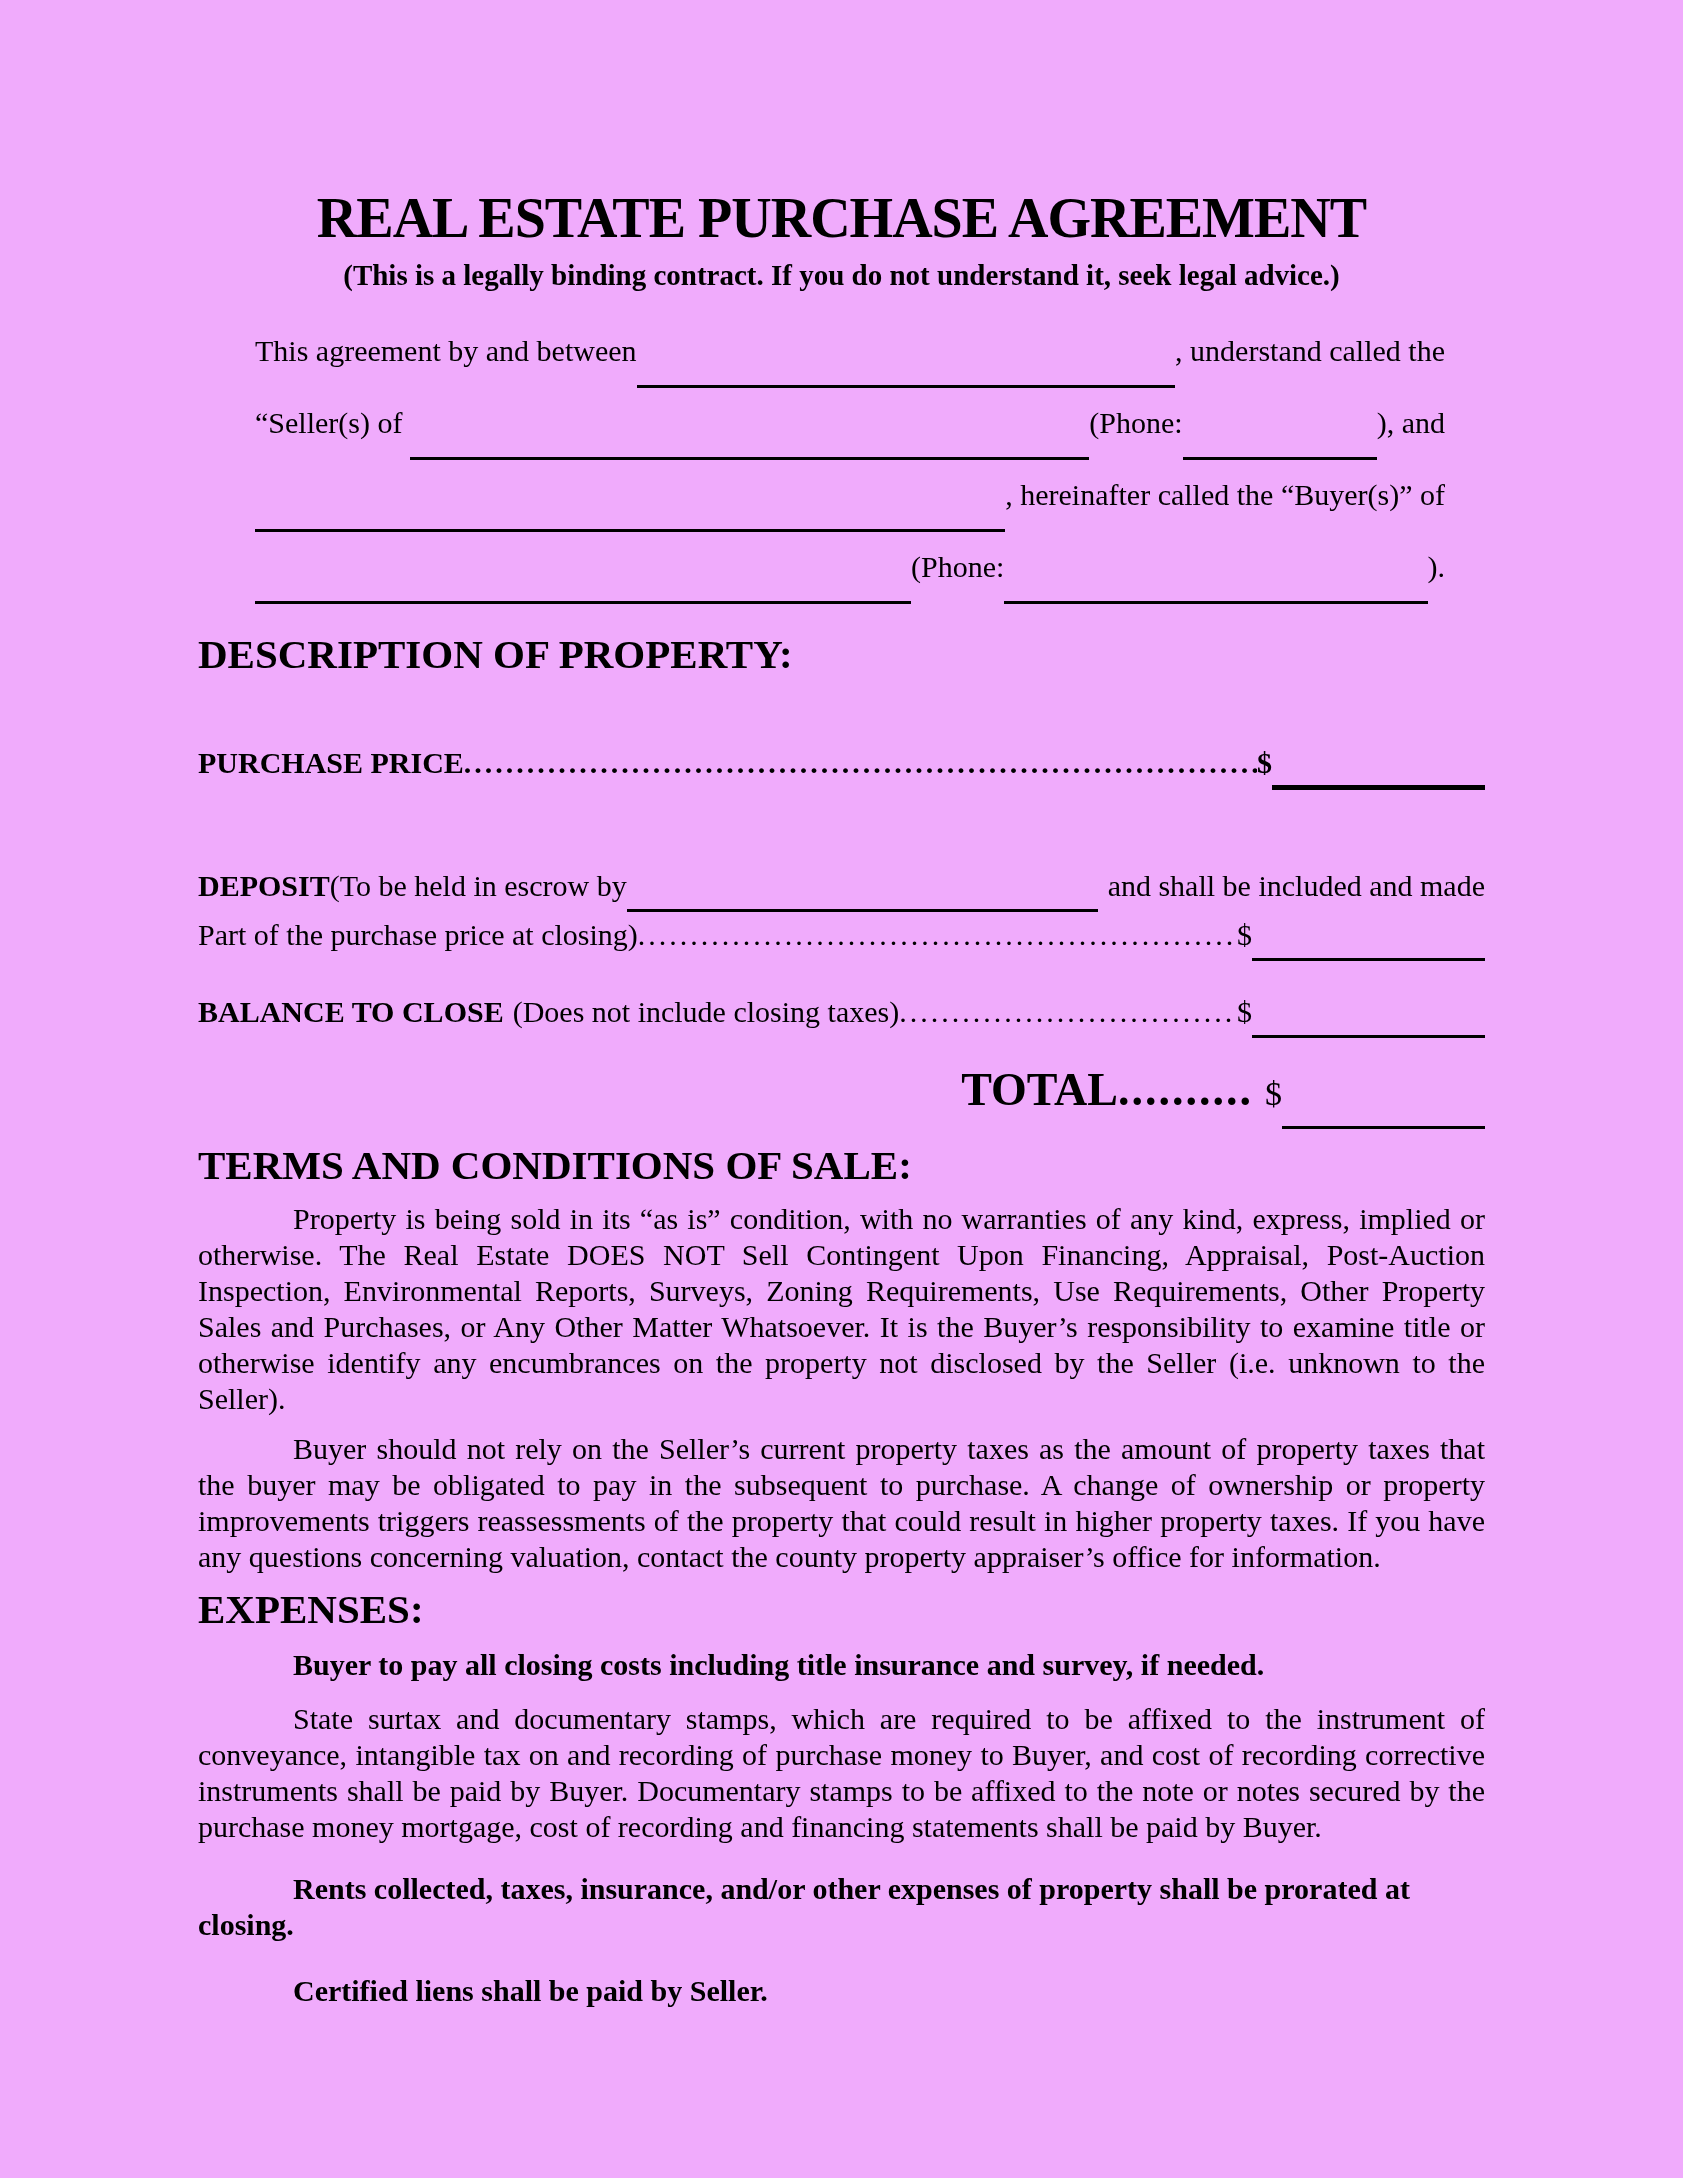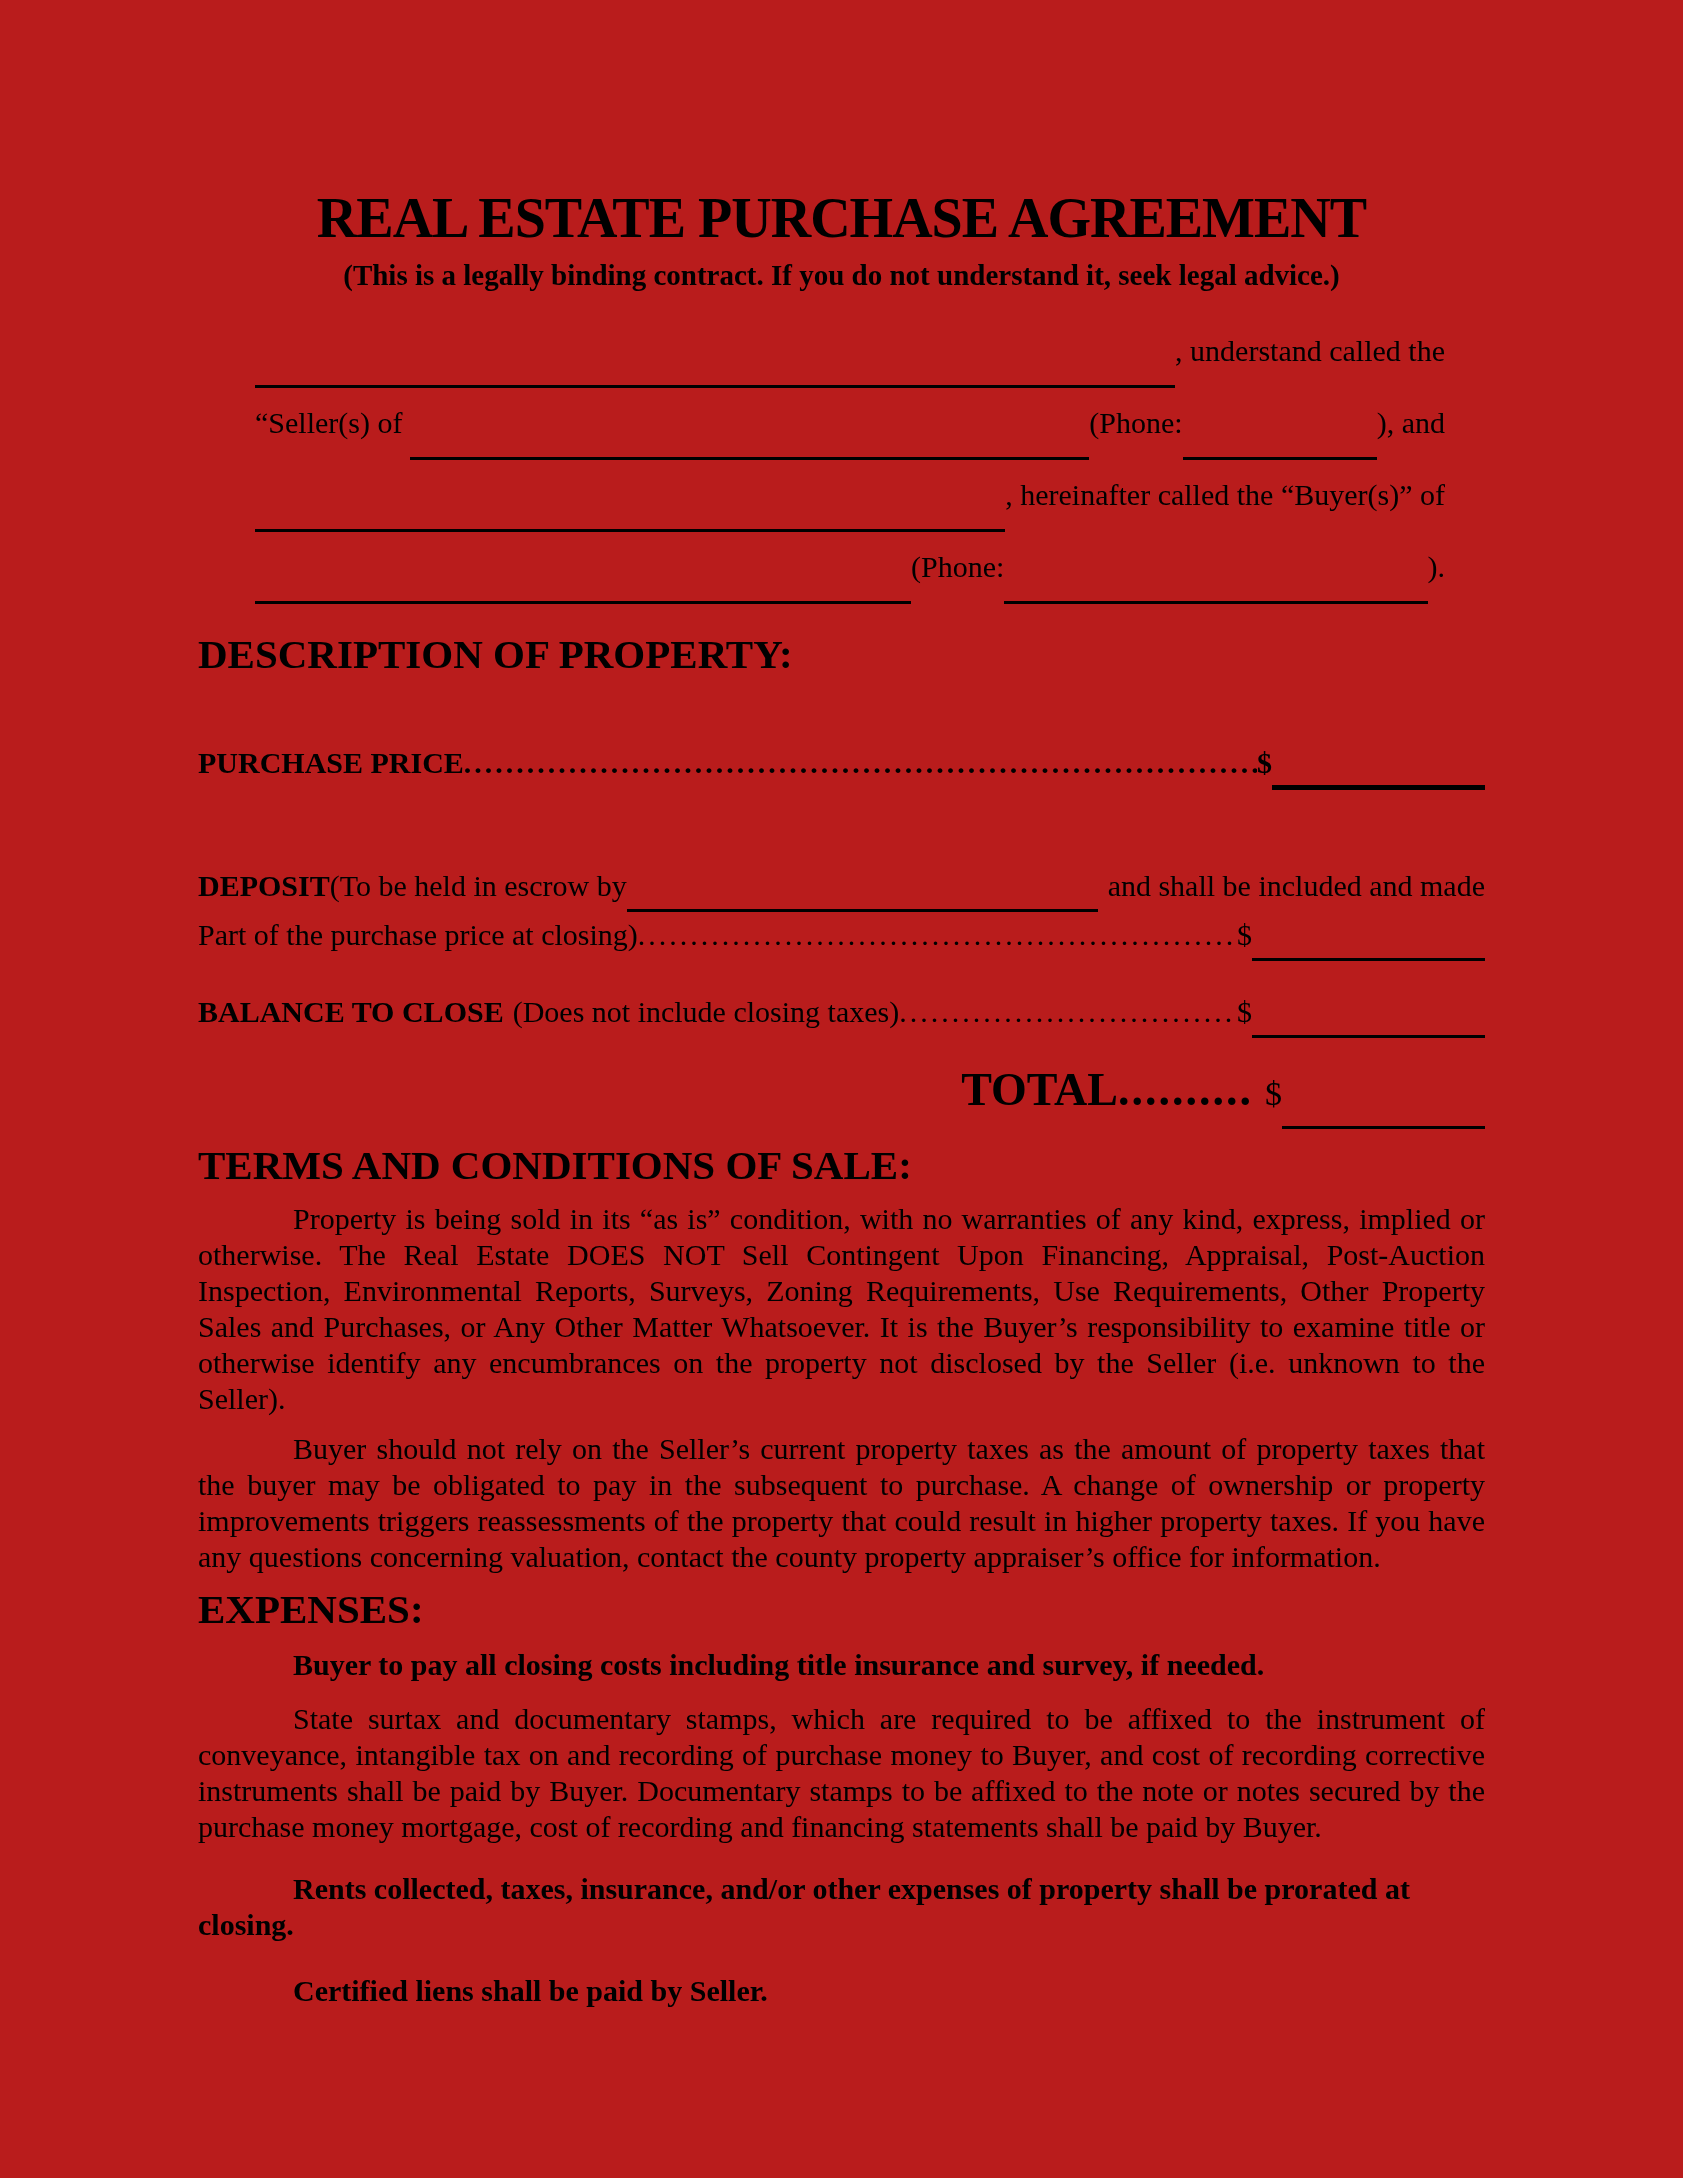--- a/index.html
+++ b/index.html
@@ -2,21 +2,21 @@
 <html><head>
 <meta charset="utf-8">
 <style>
   html, body { margin: 0; padding: 0; background: #ffffff; }
   .page {
     position: relative;
     width: 1683px;
     height: 2178px;
     box-sizing: border-box;
     padding: 0 198px;
-    background: #b91c1c;
+    background: #f0abfc;
     color: #000000;
     font-family: "Liberation Serif", "DejaVu Serif", serif;
     font-size: 30px;
     overflow: hidden;
   }
   h1.doc-title {
     margin: 188px 0 0 0;
     text-align: center;
     font-size: 56px;
     line-height: 1.1;
@@ -102,20 +102,21 @@
 </head>
 <body>
 
 <div class="page">
 
   <h1 class="doc-title">REAL ESTATE PURCHASE AGREEMENT</h1>
   <div class="subtitle">(This is a legally binding contract. If you do not understand it, seek legal advice.)</div>
 
   <div class="intro">
     <div class="fline indent">
+      <span>This agreement by and between</span>
       <span class="blank g1"></span>
       <span>, understand called the</span>
     </div>
     <div class="fline indent">
       <span>“Seller(s) of </span>
       <span class="blank g35"></span>
       <span>(Phone:</span>
       <span class="blank g10"></span>
       <span>), and</span>
     </div>

